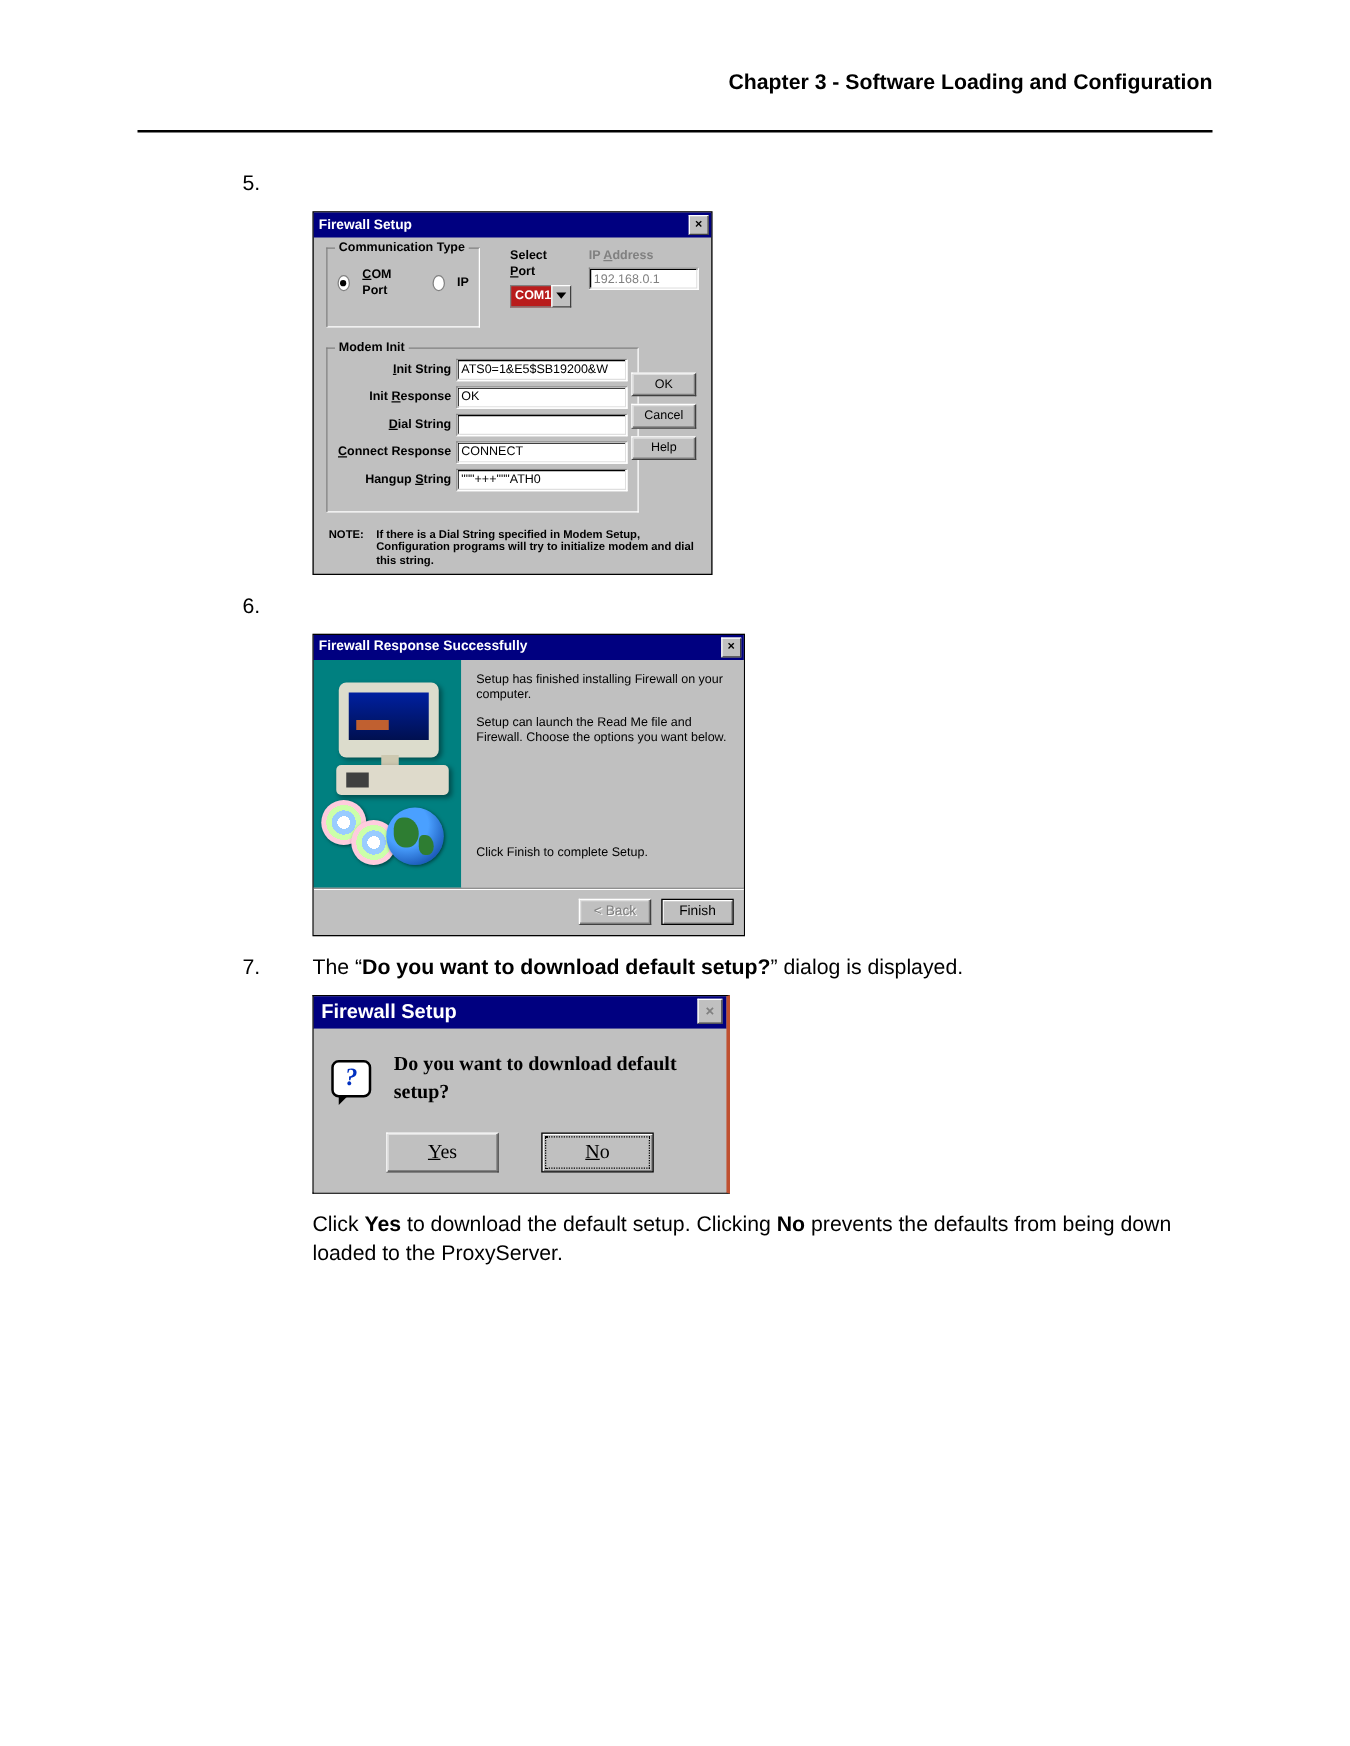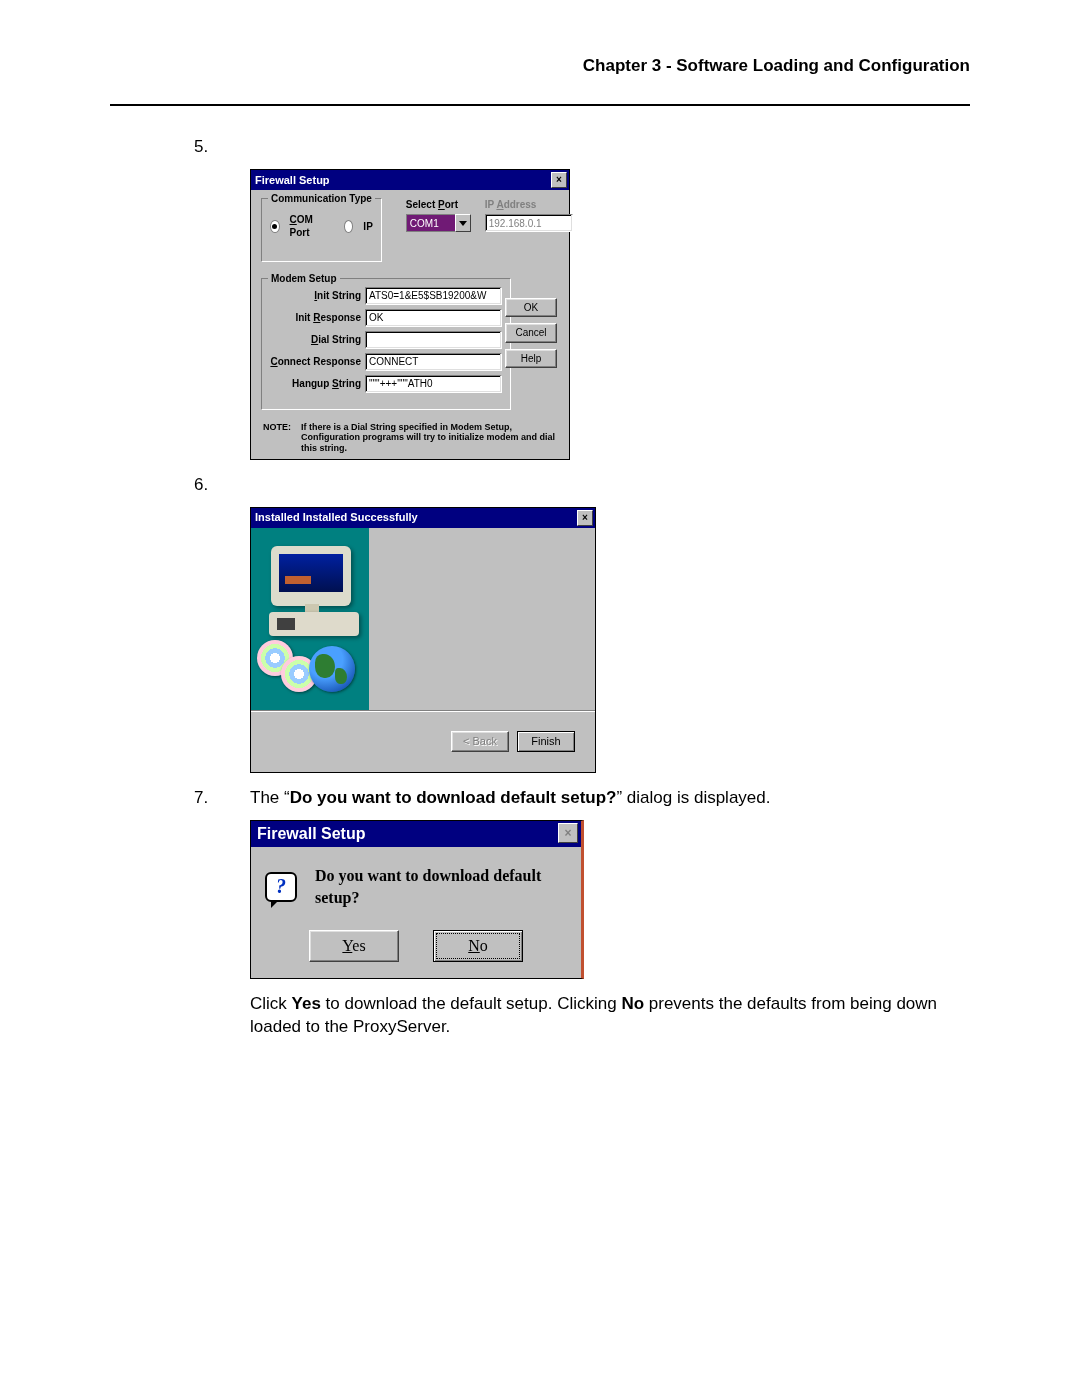--- a/index.html
+++ b/index.html
@@ -86,22 +86,22 @@
     background:#fff; border:1px solid #808080;
     border-right-color:#fff; border-bottom-color:#fff;
     box-shadow: inset -1px -1px 0 #dfdfdf, inset 1px 1px 0 #000;
     height:16px; padding:0 3px; font-size:10px;
     display:flex; align-items:center;
   }
   .combo {
     display:flex; align-items:stretch; height:18px;
   }
   .combo .cval {
-    background:#701a75; color:#fff; font-weight:normal;
-    padding:1px 16px 1px 3px; font-size:10px; display:flex; align-items:center;
+    background:#b91c1c; color:#fff; font-weight:bold;
+    padding:1px 0 1px 3px; font-size:10px; display:flex; align-items:center;
     border:1px solid #808080; border-right:none;
   }
   .combo .carrow {
     width:14px; background:#c0c0c0;
     border:1px solid #fff; border-right-color:#404040; border-bottom-color:#404040;
     display:flex; align-items:center; justify-content:center;
   }
   .carrow::after { content:""; border-left:4px solid transparent; border-right:4px solid transparent; border-top:5px solid #000; }
   .btn3d {
     background:#c0c0c0;
@@ -151,21 +151,21 @@
   .cd2 { left:30px; top:128px; }
   .globe { position:absolute; left:58px; top:118px; width:46px; height:46px; border-radius:50%;
            background: radial-gradient(circle at 35% 30%, #4aa0ff 0 40%, #003090 100%);
            box-shadow:1px 1px 3px rgba(0,0,0,.5); overflow:hidden;}
   .globe::after { content:""; position:absolute; left:6px; top:8px; width:20px; height:24px; background:#2e7d32; border-radius:40% 60% 50% 50%; box-shadow: 16px 10px 0 -4px #2e7d32; }
   .dlg2-right { flex:1; background:#c0c0c0; padding:10px 10px 10px 12px; font-size:10px; position:relative; }
   .dlg2-right p { margin:0 0 10px 0; line-height:1.25; }
   .dlg2-right .finish-line { position:absolute; bottom:10px; left:12px; }
   .dlg2-footer {
     border-top:1px solid #808080; box-shadow:0 1px 0 #fff inset;
-    padding:20px; display:flex; justify-content:flex-end; gap:8px; background:#c0c0c0;
+    padding:8px; display:flex; justify-content:flex-end; gap:8px; background:#c0c0c0;
   }
   .btn3d.disabled { color:#808080; text-shadow:1px 1px 0 #fff; }
   .btn3d.default { border:1px solid #000; box-shadow: inset 1px 1px 0 #fff, inset -1px -1px 0 #808080; }
   
   .dlg3 { width:330px; border-right:3px solid #c05030; }
   .dlg3 .titlebar { font-size:16px; padding:2px 3px 3px 6px; }
   .dlg3 .xbtn { width:18px; height:18px; font-size:12px; color:#808080;}
   .dlg3-body { background:#c0c0c0; padding:18px 14px 16px 14px; }
   .q-row { display:flex; align-items:center; gap:18px; margin-bottom:22px; }
   .q-icon { width:32px; height:32px; display:flex; align-items:center; justify-content:center; }
@@ -219,21 +219,21 @@
               </div>
             </div>
             <div class="port-col">
               <span class="lbl-sm grey"><span>IP </span><span class="u">A</span><span>ddress</span></span>
               <div class="sunken" style="width:80px; color:#808080;">192.168.0.1</div>
             </div>
           </div>
         </div>
 
         <div class="fieldset" style="width:232px; margin-top:6px;">
-          <div class="fieldset-legend">Modem Setup</div>
+          <div class="fieldset-legend">Modem Init</div>
           <div class="modem-grid">
             <div class="mlab"><span class="u">I</span><span>nit String</span></div>
             <div class="sunken">ATS0=1&amp;E5$SB19200&amp;W</div>
             <div class="mlab"><span>Init </span><span class="u">R</span><span>esponse</span></div>
             <div class="sunken">OK</div>
             <div class="mlab"><span class="u">D</span><span>ial String</span></div>
             <div class="sunken"></div>
             <div class="mlab"><span class="u">C</span><span>onnect Response</span></div>
             <div class="sunken">CONNECT</div>
             <div class="mlab"><span>Hangup </span><span class="u">S</span><span>tring</span></div>
@@ -254,35 +254,40 @@
       </div>
     </div>
 
 
     <div class="step" style="margin-top:8px;">
       <div class="step-num"><span>6.</span></div>
     </div>
 
     <div class="dlg dlg2">
       <div class="titlebar">
-        <span class="t-text">Installed Installed Successfully</span>
+        <span class="t-text">Firewall Response Successfully</span>
         <span class="xbtn">×</span>
       </div>
       <div class="dlg2-body">
         <div class="dlg2-main">
           <div class="dlg2-left">
             <div class="monitor">
                 <div class="mon-bar"></div>
               </div>
             <div class="mon-stand"></div>
             <div class="base"></div>
             <div class="cd cd1"></div>
             <div class="cd cd2"></div>
             <div class="globe"></div>
           </div>
+          <div class="dlg2-right">
+            <p>Setup has finished installing Firewall on your computer.</p>
+            <p>Setup can launch the Read Me file and Firewall.  Choose the options you want below.</p>
+            <p class="finish-line">Click Finish to complete Setup.</p>
+          </div>
         </div>
         <div class="dlg2-footer">
           <div class="btn3d disabled">&lt; Back</div>
           <div class="btn3d default">Finish</div>
         </div>
       </div>
     </div>
 
     <div class="step" style="margin-top:10px;">
       <div class="step-num"><span>7.</span></div>

